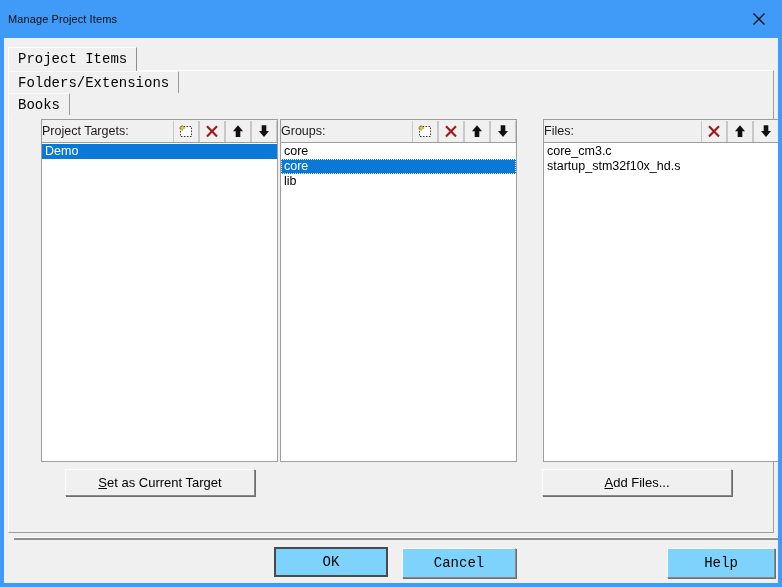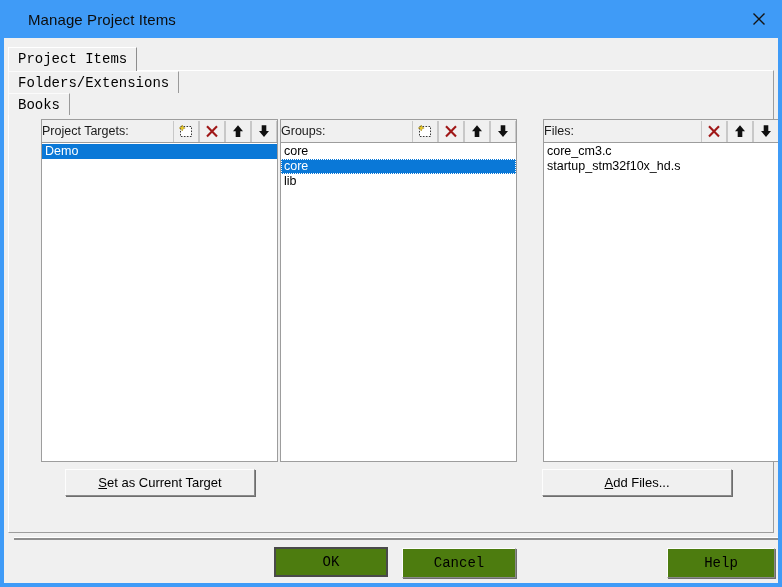--- a/index.html
+++ b/index.html
@@ -28,22 +28,22 @@
     position: absolute;
     left: -4px;
     top: 0;
     width: 782px;
     height: 38px;
     background: #3f9bf7;
     display: flex;
     align-items: center;
   }
   #title-text {
-    margin-left: 28px;
-    font-size: 15px;
+    margin-left: 8px;
+    font-size: 11px;
     color: #0d0d0d;
     font-family: "Liberation Sans", sans-serif;
     letter-spacing: 0.1px;
     white-space: nowrap;
   }
   #close-button {
     position: absolute;
     right: 0;
     top: 0;
     width: 46px;
@@ -214,21 +214,21 @@
     top: 537px;
     width: 768px;
     height: 2px;
     background: #8e8e8e;
     border-top: 1px solid #ffffff;
   }
   .dlg-btn {
     position: absolute;
     box-sizing: border-box;
     height: 30px;
-    background: #4d7c0f;
+    background: #7dd3fc;
     border: 1px solid #8a8a8a;
     border-top-color: #fdfdfd;
     border-left-color: #fdfdfd;
     box-shadow: 1px 1px 0 0 #6d6d6d;
     display: flex;
     align-items: center;
     justify-content: center;
     font-family: "Liberation Mono", monospace;
     font-size: 14px;
     color: #000;

